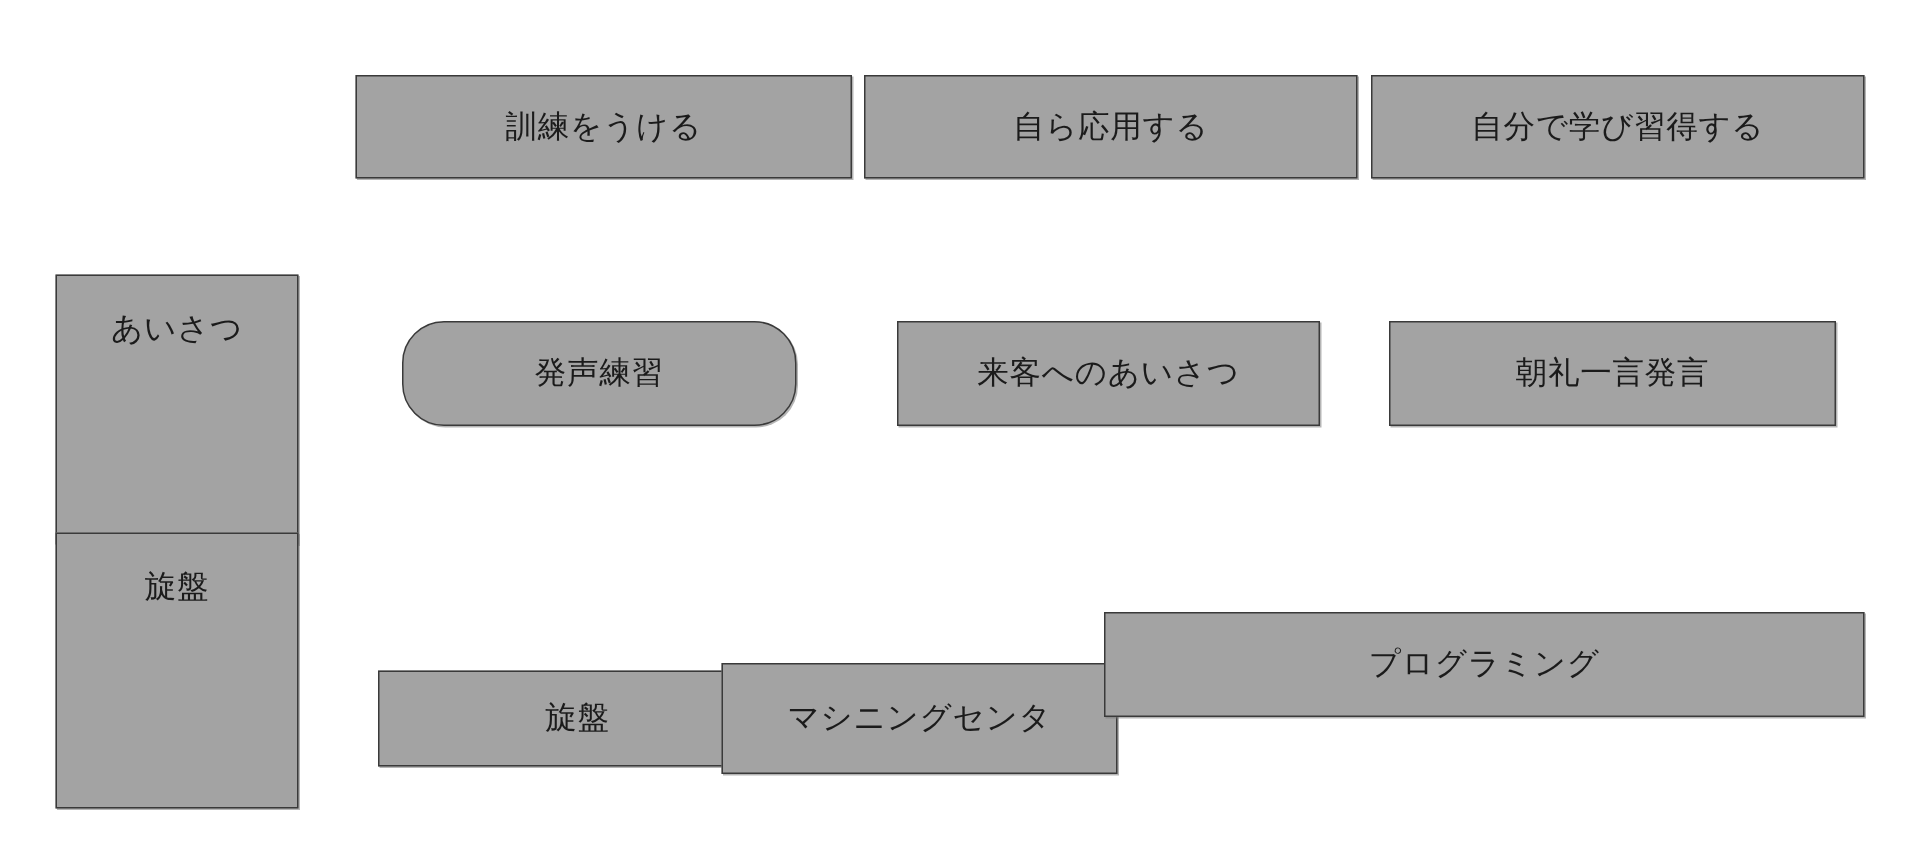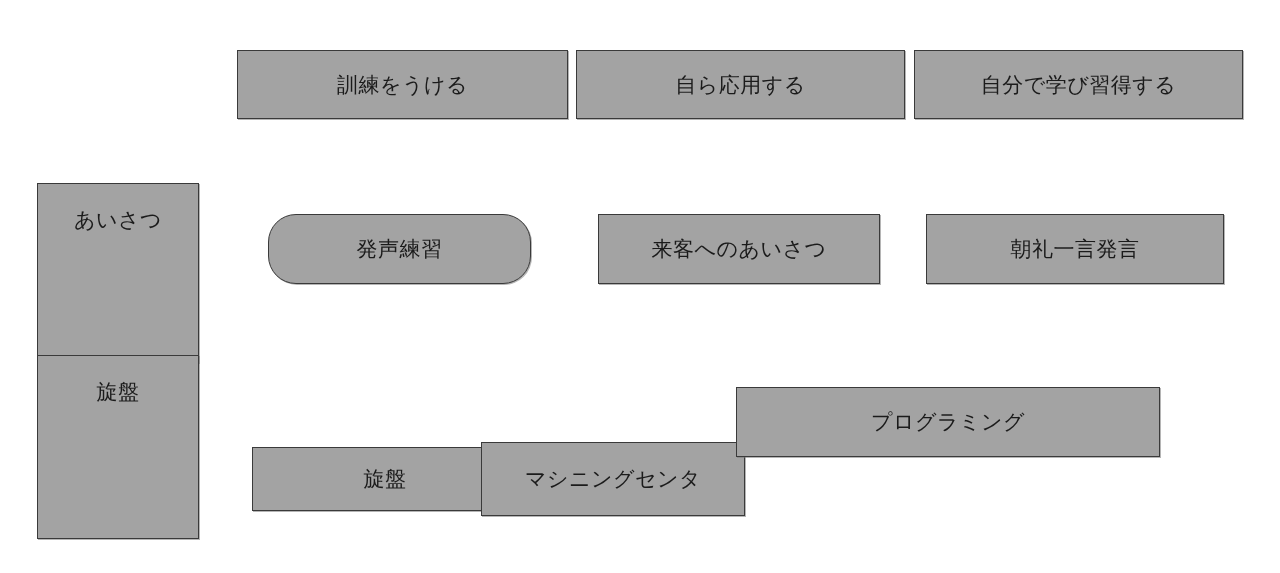--- a/index.html
+++ b/index.html
@@ -56,21 +56,21 @@
            align-items: flex-start; justify-content: center; padding-top: 22px; }
 
   
   .task-g1 { left: 268px; top: 214px; width: 263px; height: 70px; border-radius: 28px; }
   .task-g2 { left: 598px; top: 214px; width: 282px; height: 70px; }
   .task-g3 { left: 926px; top: 214px; width: 298px; height: 70px; }
 
   
   .task-l1 { left: 252px; top: 447px; width: 266px; height: 64px; z-index: 1; }
   .task-l2 { left: 481px; top: 442px; width: 264px; height: 74px; z-index: 2; }
-  .task-l3 { left: 736px; top: 387px; width: 424px; height: 70px; z-index: 3; }
+  .task-l3 { left: 736px; top: 408px; width: 507px; height: 70px; z-index: 3; }
 </style>
 </head>
 <body>
 
 <div id="canvas">
 
   <div class="box shadowed lvl-1">
     <span class="label">訓練をうける</span>
   </div>
   <div class="box shadowed lvl-2">

